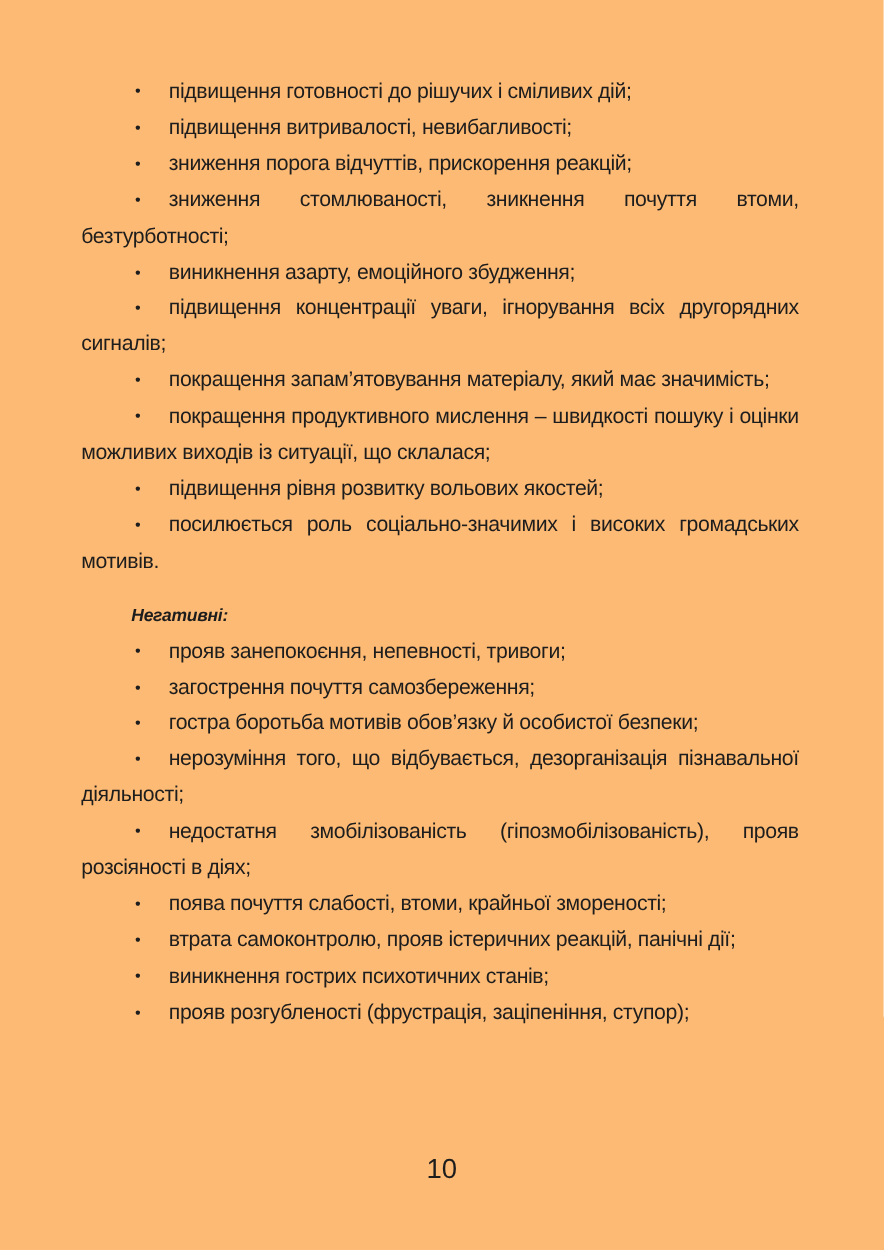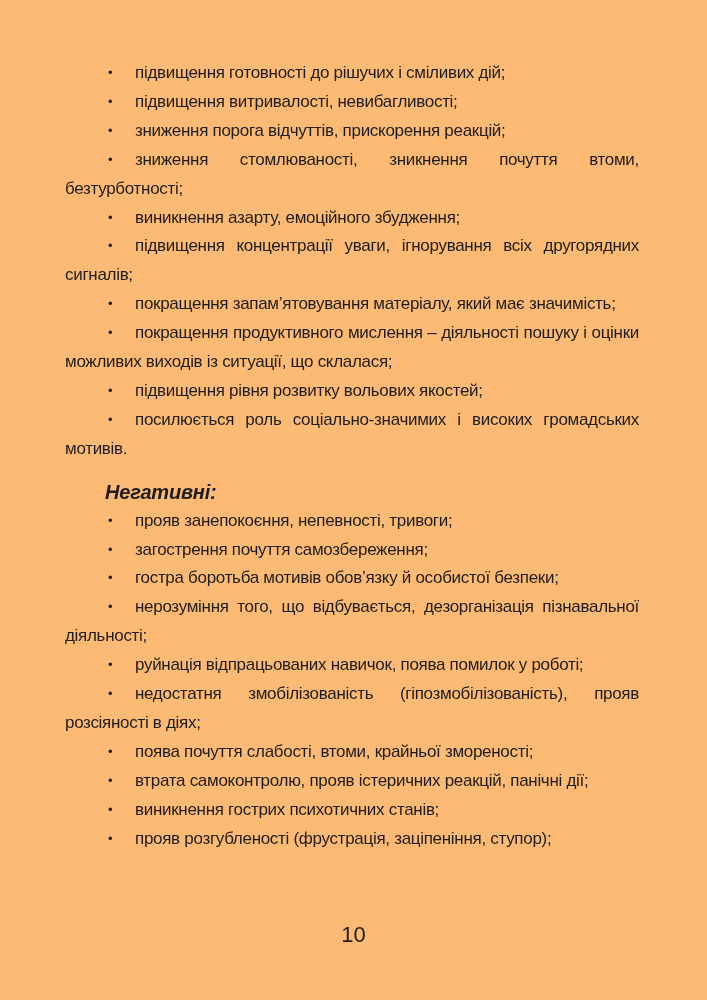--- a/index.html
+++ b/index.html
@@ -33,21 +33,21 @@
   }
   p.li .bullet {
     display: inline-block;
     width: 27px;
     font-size: 13px;
     vertical-align: 1px;
     text-indent: 0;
   }
   p.section-heading {
     margin: 14px 0 0 0;
-    font-size: 20px;
+    font-size: 14px;
     line-height: 28.9px;
     letter-spacing: -0.2px;
     font-weight: bold;
     font-style: italic;
     text-indent: 40px;
   }
   .page-number {
     position: absolute;
     left: 0;
     top: 922px;
@@ -64,31 +64,30 @@
 <div class="page">
   <div class="content">
 
     <p class="li"><span class="bullet">•</span><span>підвищення готовності до рішучих і сміливих дій;</span></p>
     <p class="li"><span class="bullet">•</span><span>підвищення витривалості, невибагливості;</span></p>
     <p class="li"><span class="bullet">•</span><span>зниження порога відчуттів, прискорення реакцій;</span></p>
     <p class="li"><span class="bullet">•</span><span>зниження стомлюваності, зникнення почуття втоми, безтурботності;</span></p>
     <p class="li"><span class="bullet">•</span><span>виникнення азарту, емоційного збудження;</span></p>
     <p class="li"><span class="bullet">•</span><span>підвищення концентрації уваги, ігнорування всіх другорядних сигналів;</span></p>
     <p class="li"><span class="bullet">•</span><span>покращення запам’ятовування матеріалу, який має значимість;</span></p>
-    <p class="li"><span class="bullet">•</span><span>покращення продуктивного мислення – діяльності пошуку і оцінки можливих виходів із ситуації, що склалася;</span></p>
+    <p class="li"><span class="bullet">•</span><span>покращення продуктивного мислення – швидкості пошуку і оцінки можливих виходів із ситуації, що склалася;</span></p>
     <p class="li"><span class="bullet">•</span><span>підвищення рівня розвитку вольових якостей;</span></p>
     <p class="li"><span class="bullet">•</span><span>посилюється роль соціально-значимих і високих громадських мотивів.</span></p>
 
     <p class="section-heading">Негативні:</p>
 
     <p class="li"><span class="bullet">•</span><span>прояв занепокоєння, непевності, тривоги;</span></p>
     <p class="li"><span class="bullet">•</span><span>загострення почуття самозбереження;</span></p>
     <p class="li"><span class="bullet">•</span><span>гостра боротьба мотивів обов’язку й особистої безпеки;</span></p>
     <p class="li"><span class="bullet">•</span><span>нерозуміння того, що відбувається, дезорганізація пізнавальної діяльності;</span></p>
-    <p class="li"><span class="bullet">•</span><span>руйнація відпрацьованих навичок, поява помилок у роботі;</span></p>
     <p class="li"><span class="bullet">•</span><span>недостатня змобілізованість (гіпозмобілізованість), прояв розсіяності в діях;</span></p>
     <p class="li"><span class="bullet">•</span><span>поява почуття слабості, втоми, крайньої змореності;</span></p>
     <p class="li"><span class="bullet">•</span><span>втрата самоконтролю, прояв істеричних реакцій, панічні дії;</span></p>
     <p class="li"><span class="bullet">•</span><span>виникнення гострих психотичних станів;</span></p>
     <p class="li"><span class="bullet">•</span><span>прояв розгубленості (фрустрація, заціпеніння, ступор);</span></p>
 
   </div>
 
   <div class="page-number">10</div>
 </div>

